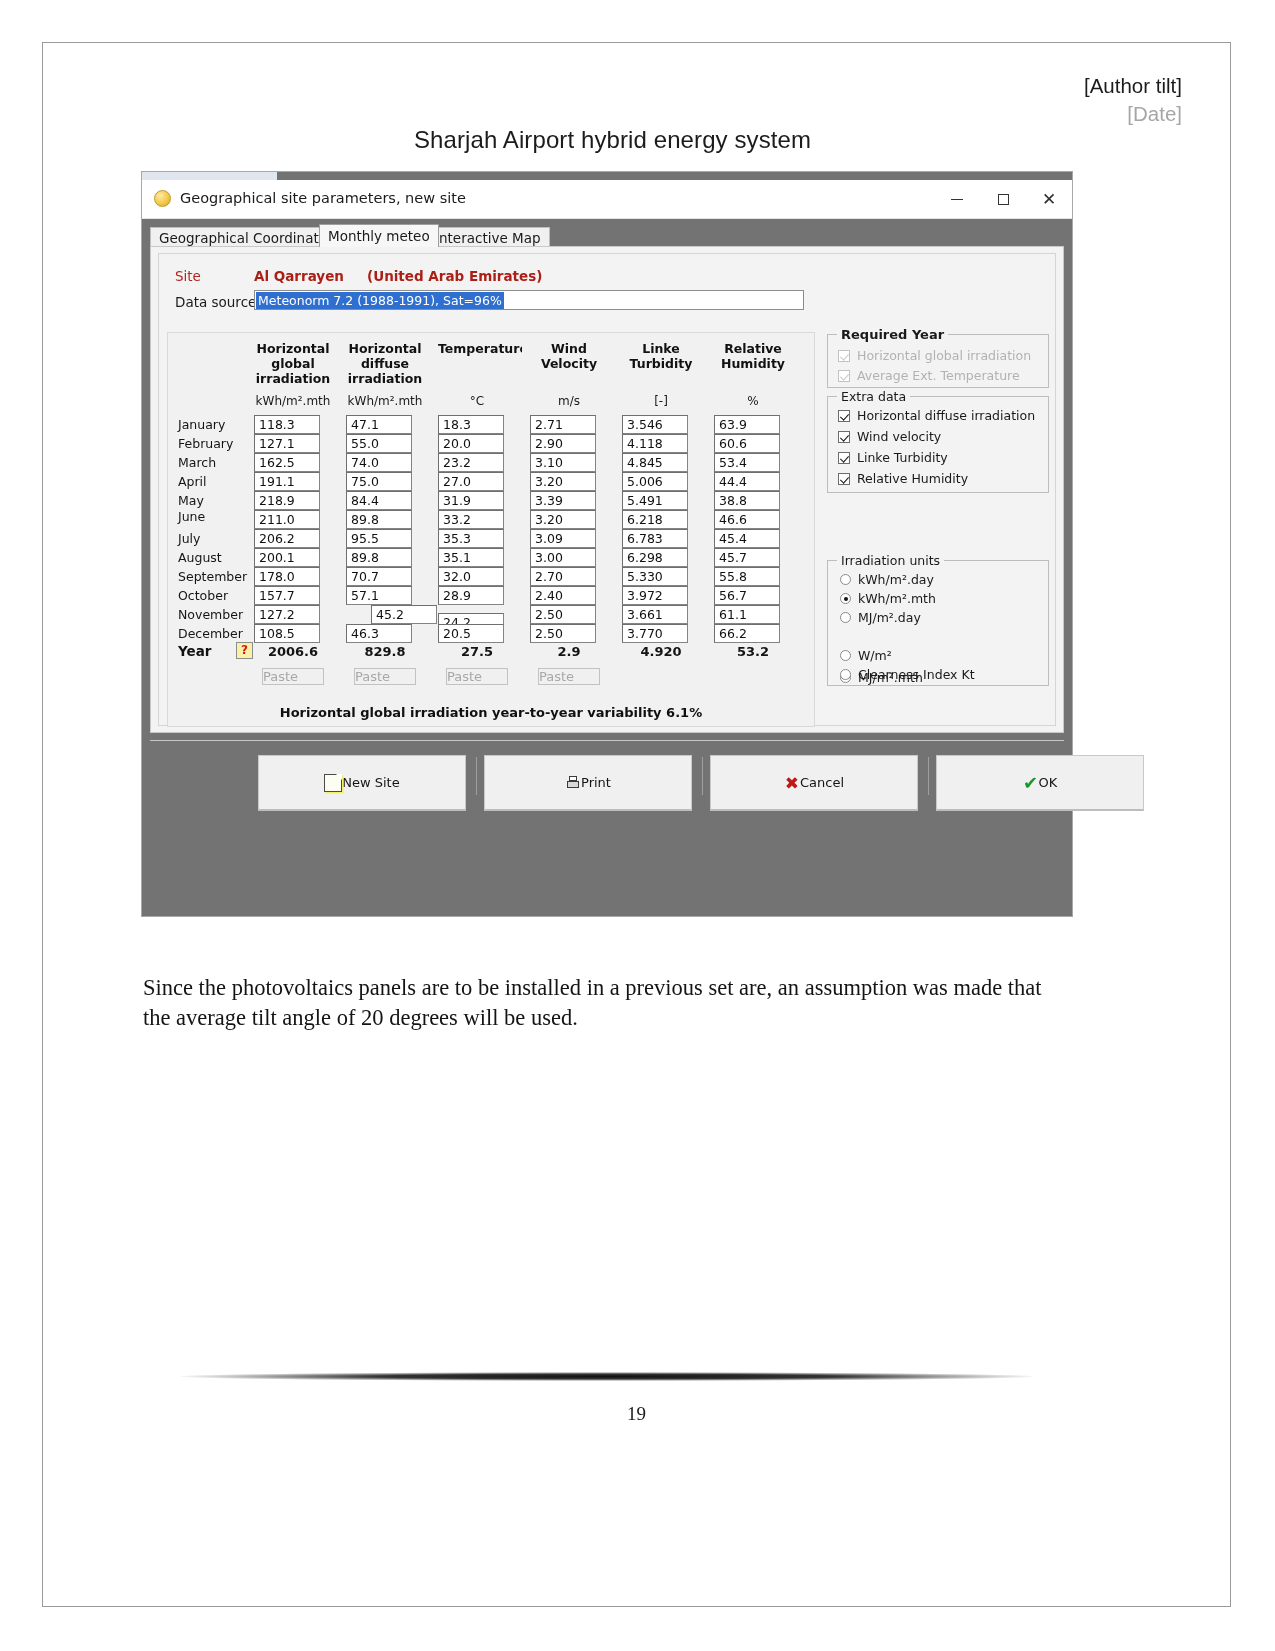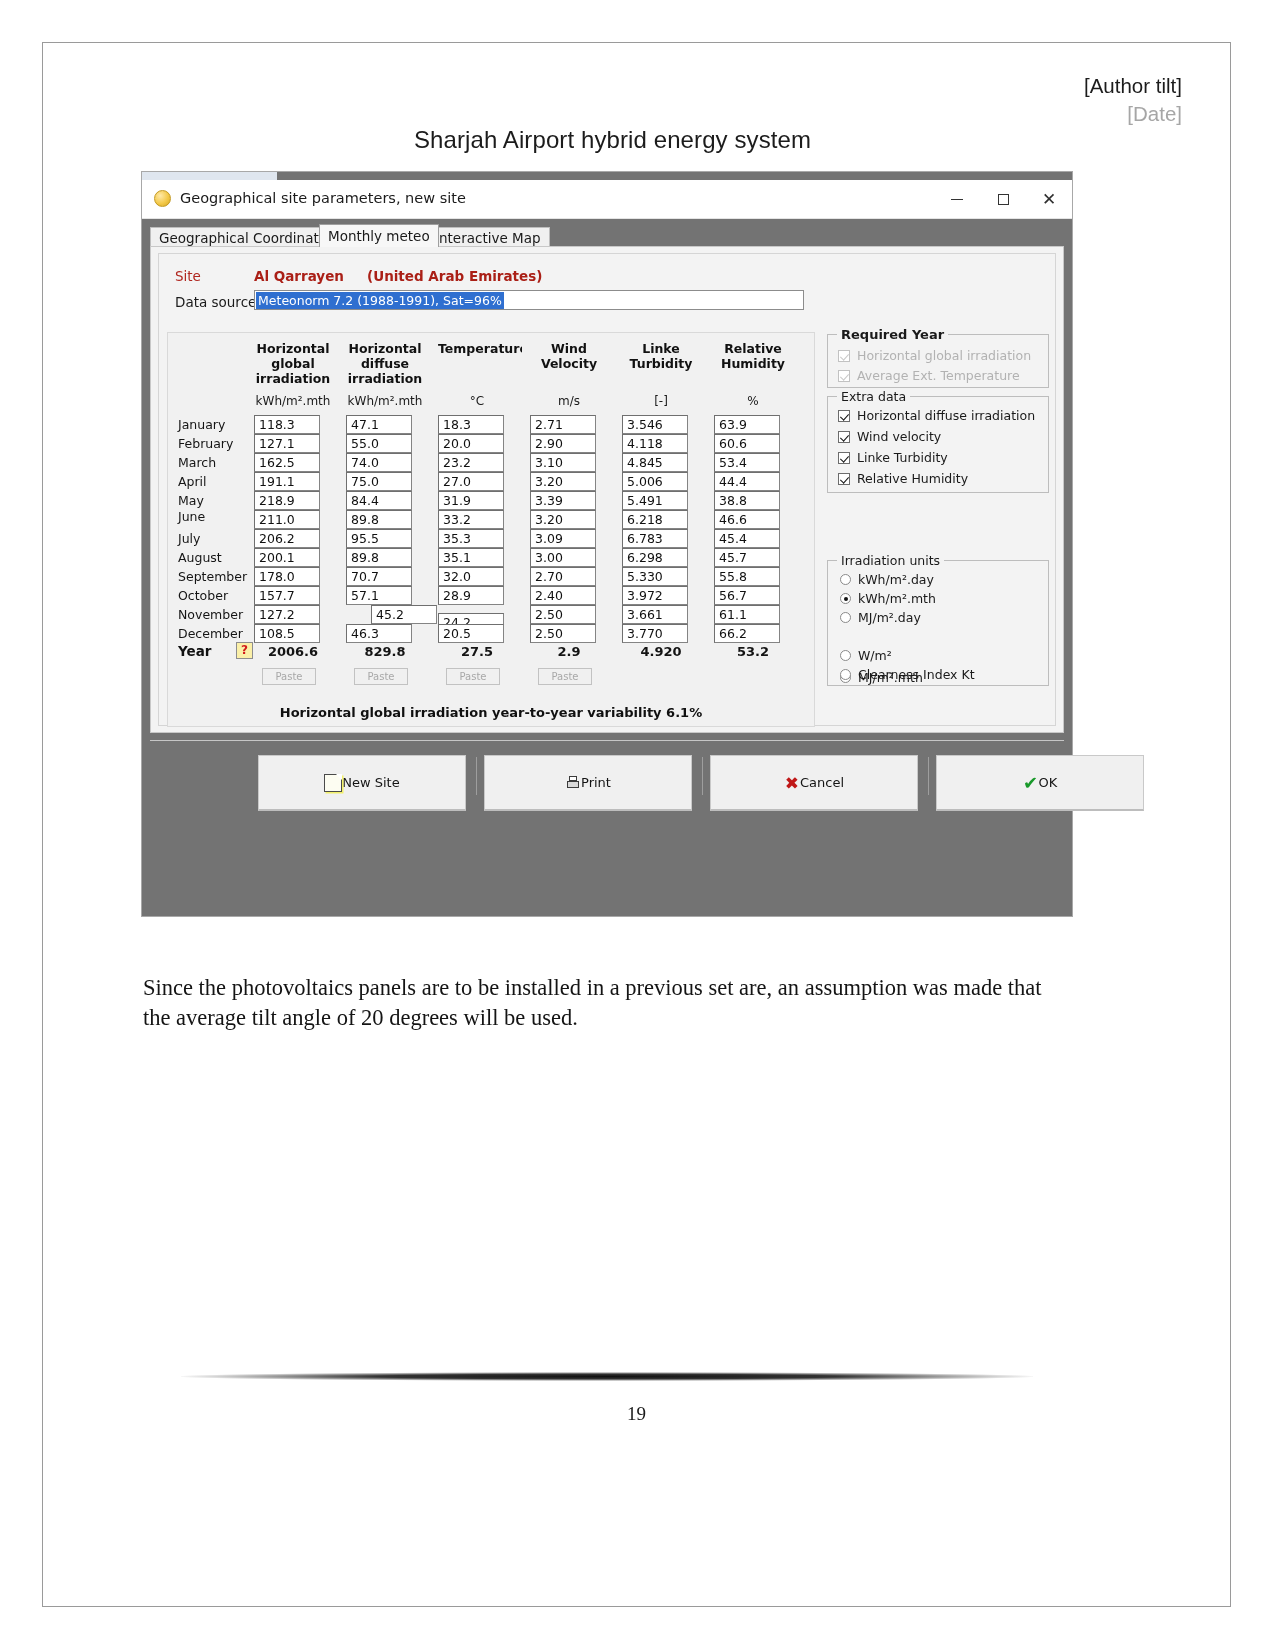--- a/index.html
+++ b/index.html
@@ -282,27 +282,27 @@
   .year-val {
     position: absolute;
     width: 78px;
     text-align: center;
     font-size: 13px;
     font-weight: bold;
     color: #141414;
   }
   .paste-btn {
     position: absolute;
-    width: 54px; height: 17px;
+    width: 62px; height: 17px;
     background: #f0f0f0;
     border: 1px solid #c2c2c2;
     box-sizing: border-box;
-    font-size: 10px;
+    font-size: 13px;
     color: #a8a8a8;
-    text-align: center;
+    text-align: left;
     line-height: 15px;
   }
   .variability {
     position: absolute;
     left: 0; right: 0;
     bottom: 6px;
     text-align: center;
     font-size: 13px;
     font-weight: bold;
     color: #101010;

